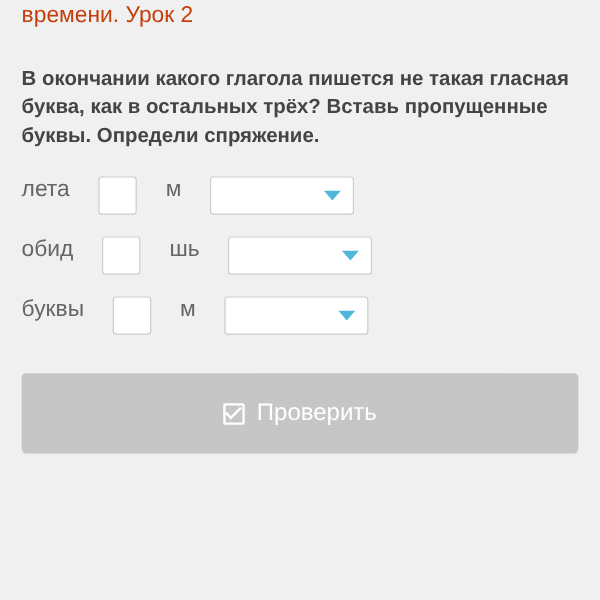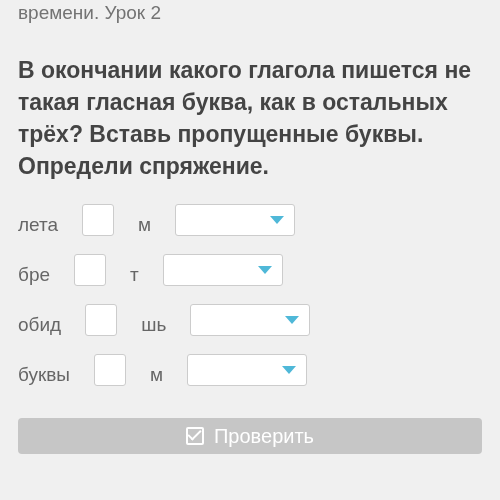--- a/index.html
+++ b/index.html
@@ -10,40 +10,40 @@
     body {
       font-family: Arial, Helvetica, sans-serif;
       background: #f0f0f0;
       width: 500px;
       height: 500px;
       padding: 0 18px;
       color: #555;
     }
     .header-text {
       font-size: 19px;
-      color: #737373;
+      color: #c2410c;
       line-height: 1.35;
       margin-bottom: 28px;
     }
     .question-text {
-      font-size: 23px;
+      font-size: 17px;
       font-weight: bold;
       color: #444;
       line-height: 1.4;
       margin-bottom: 22px;
     }
     .exercise-rows {
       display: flex;
       flex-direction: column;
       gap: 18px;
       margin-bottom: 32px;
     }
     .row {
       display: flex;
-      align-items: flex-end;
+      align-items: flex-start;
       gap: 24px;
       font-size: 19px;
       color: #666;
     }
     .word-part {
       min-width: 0;
       white-space: nowrap;
     }
     .letter-input {
       width: 32px;
@@ -70,21 +70,21 @@
     }
     .chevron {
       width: 0;
       height: 0;
       border-left: 7px solid transparent;
       border-right: 7px solid transparent;
       border-top: 8px solid #4fb8d8;
     }
     .check-button {
       width: 100%;
-      height: 36px;
+      height: 67px;
       background: #c6c6c6;
       border: none;
       border-radius: 4px;
       color: #fff;
       font-size: 20px;
       display: flex;
       align-items: center;
       justify-content: center;
       gap: 10px;
       cursor: pointer;
@@ -123,28 +123,20 @@
 
   <div class="row">
     <span class="word-part">лета</span>
     <input class="letter-input" type="text" value="" style="">
     <span class="word-part">м</span>
     <div class="dropdown">
       <div class="chevron"></div>
     </div>
   </div>
 
-  <div class="row">
-    <span class="word-part">бре</span>
-    <input class="letter-input" type="text" value="" style="">
-    <span class="word-part">т</span>
-    <div class="dropdown">
-      <div class="chevron"></div>
-    </div>
-  </div>
 
   <div class="row">
     <span class="word-part">обид</span>
     <input class="letter-input" type="text" value="" style="">
     <span class="word-part">шь</span>
     <div class="dropdown">
       <div class="chevron"></div>
     </div>
   </div>
 

